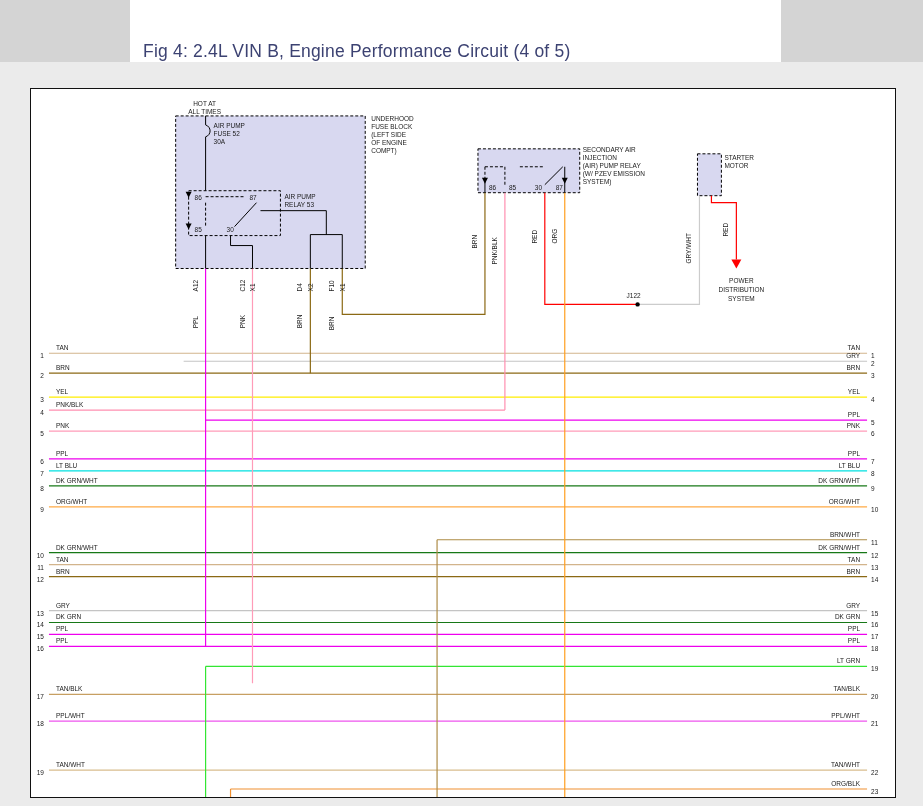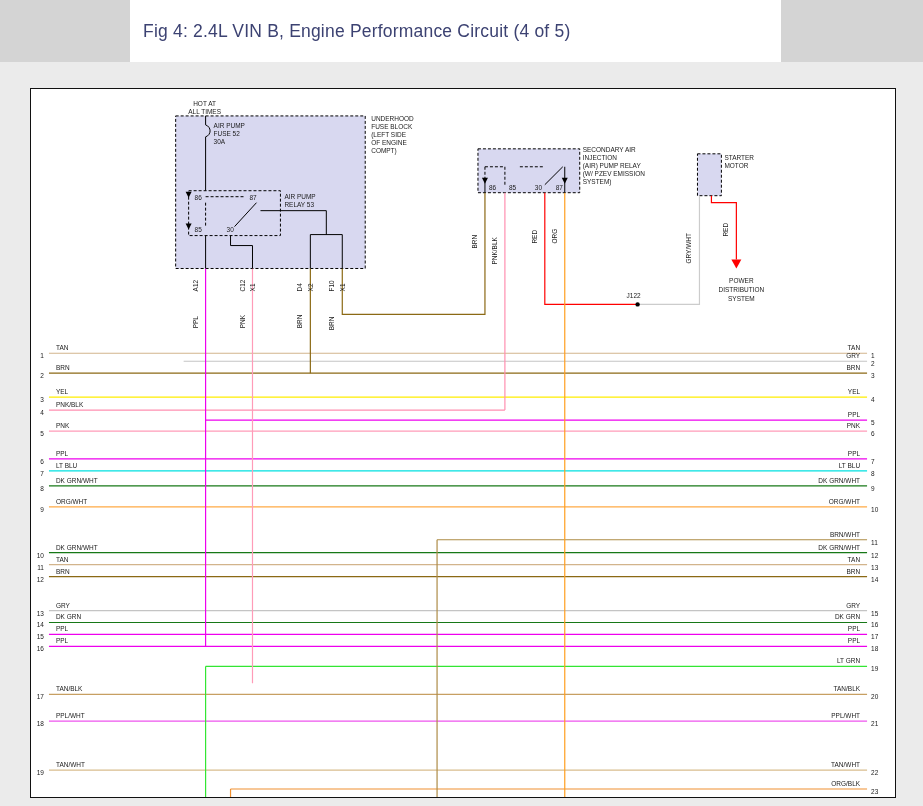--- a/index.html
+++ b/index.html
@@ -2,21 +2,21 @@
 <html><head>
 <meta charset="utf-8">
 <style>
   html,body{margin:0;padding:0;}
   body{
     width:923px;height:806px;position:relative;overflow:hidden;
     background:#ebebeb;
     font-family:"Liberation Sans", sans-serif;
   }
   .header{position:absolute;left:0;top:0;width:923px;height:62px;background:#d4d4d4;}
-  .title-panel{position:absolute;left:130px;top:0;width:651px;height:62px;background:#ffffff;display:flex;align-items:center;}
+  .title-panel{position:absolute;left:130px;top:0;width:651px;height:62px;background:#ffffff;display:flex;align-items:flex-end;}
   .title-panel h1{margin:0 0 0 13px;font-size:17.5px;font-weight:400;color:#3c4272;letter-spacing:.2px;white-space:nowrap;}
   .diagram-panel{
     position:absolute;left:30px;top:88px;width:866px;height:710px;
     background:#ffffff;border:1px solid #111;box-sizing:border-box;
   }
   .diagram-panel svg{display:block;width:100%;height:100%;}
   svg text{font-family:"Liberation Sans", sans-serif;}
 </style>
 </head>
 <body>

